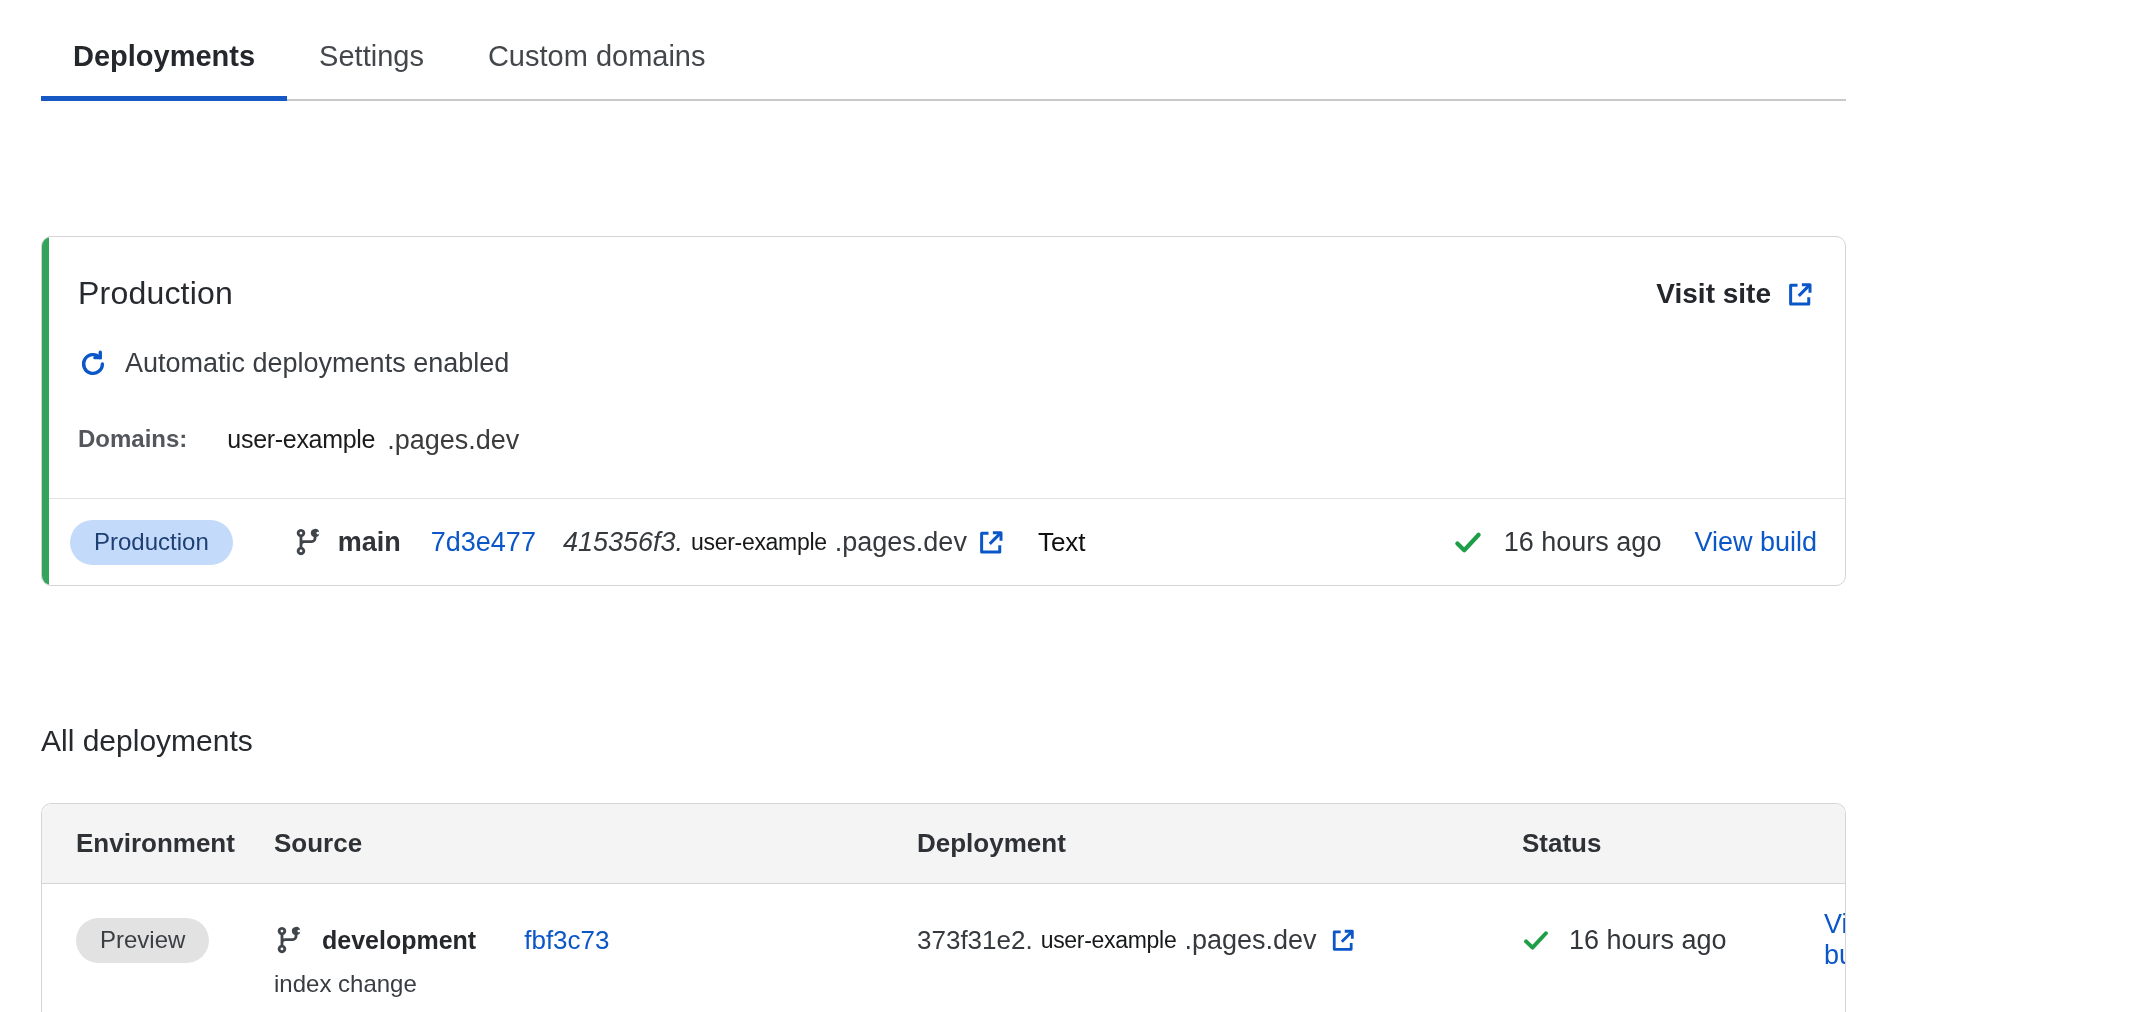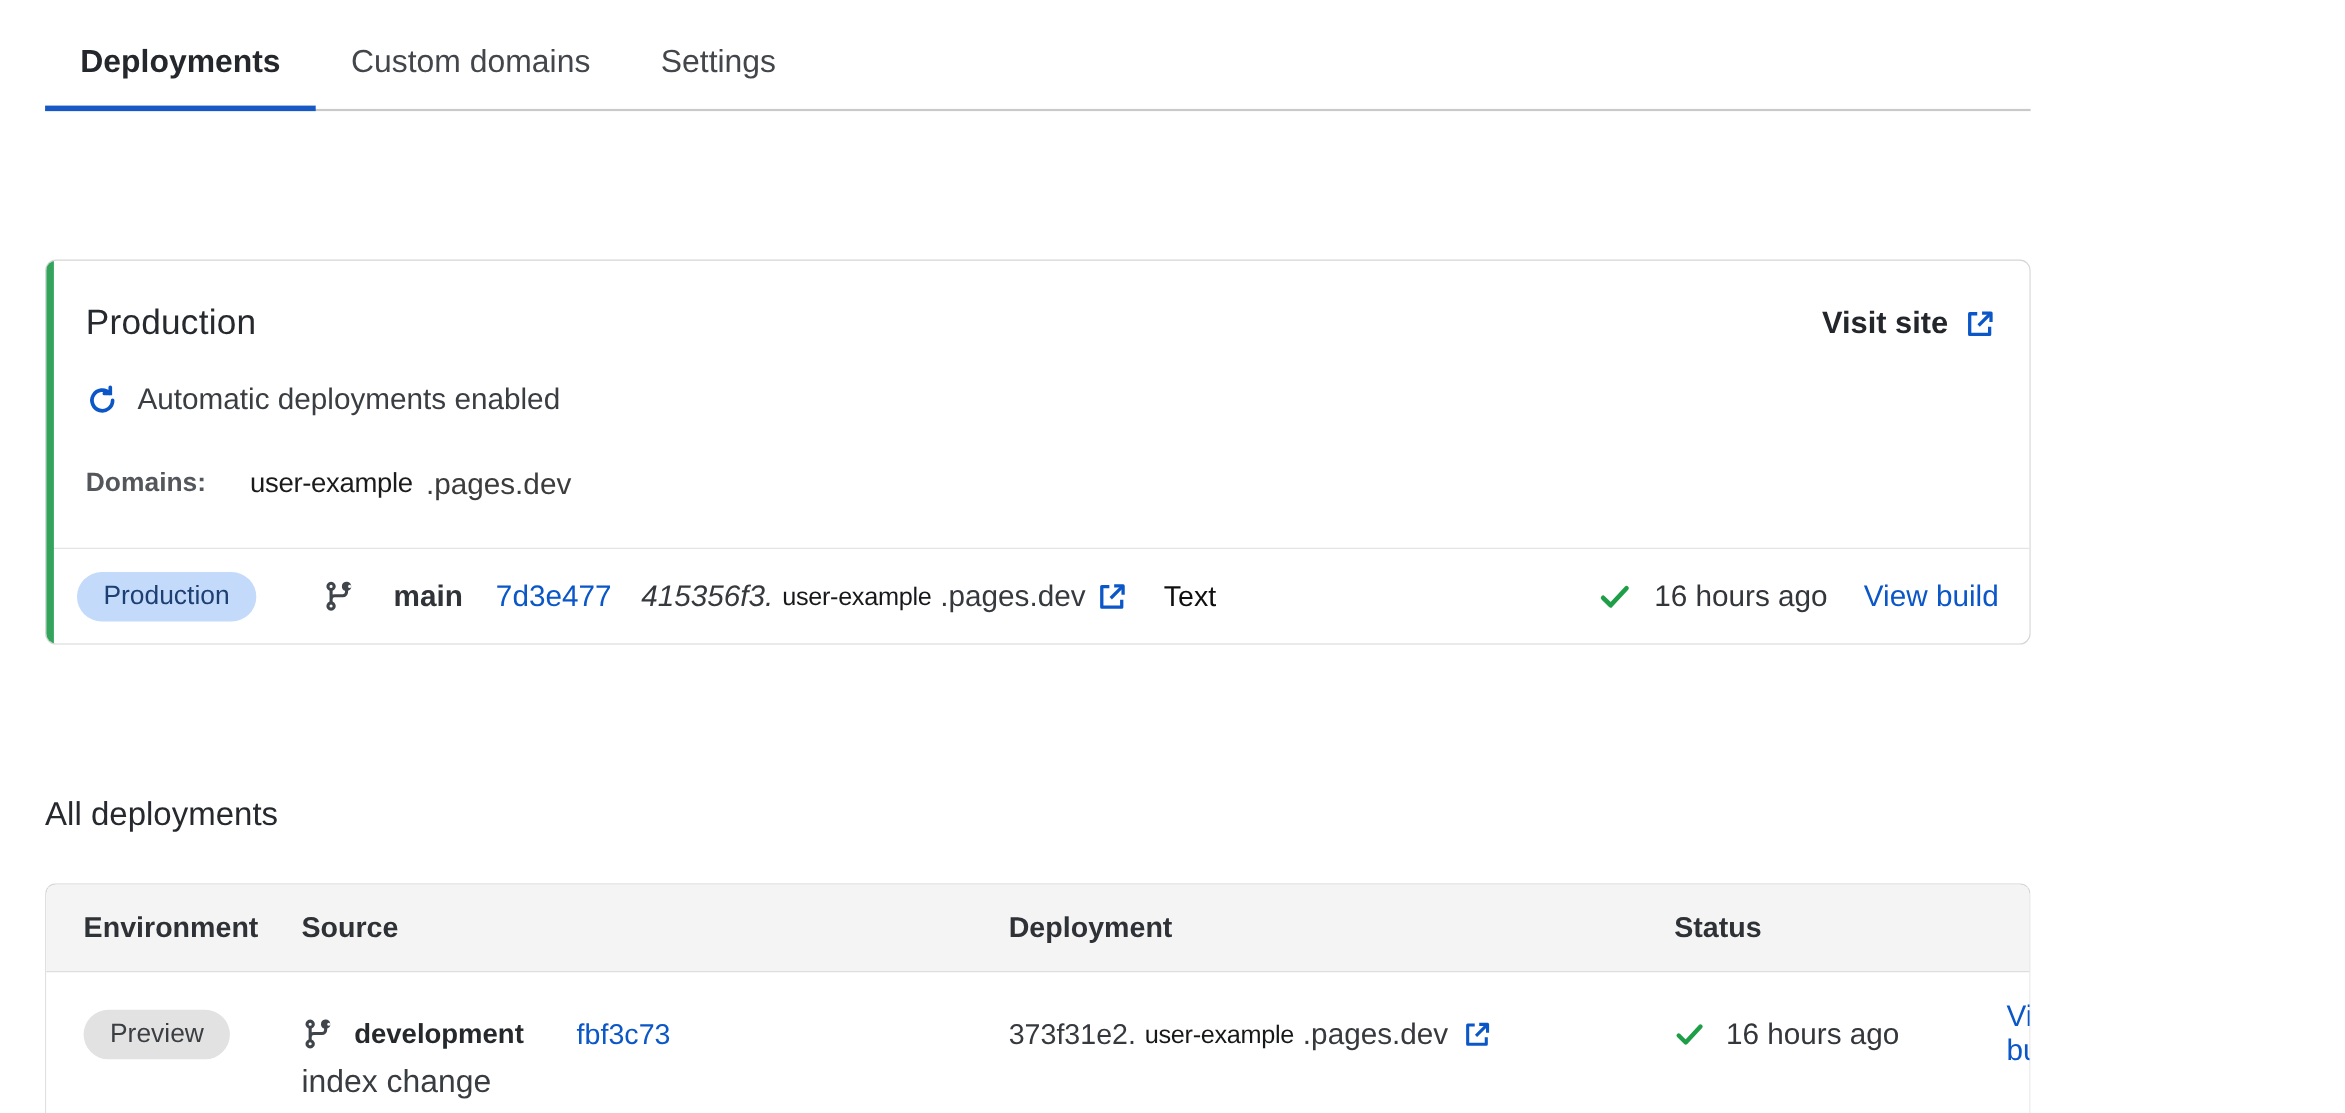--- a/index.html
+++ b/index.html
@@ -32,21 +32,21 @@
   .domains-row { margin-top:46px; margin-bottom:42px; display:flex; align-items:flex-start; }
   .domains-label { font-size:24px; font-weight:700; color:#53575c; margin-right:40px; }
   .domain-name { font-size:25px; color:#1b1b1b; letter-spacing:-0.3px; }
   .domain-suffix { font-size:27px; color:#3c3c3c; margin-left:12px; }
   .prod-row { border-top:1px solid #e2e2e2; min-height:87px; display:flex; align-items:center; padding:10px 28px; }
 
   .badge { display:inline-block; font-size:24px; line-height:1; padding:10px 24px 11px; border-radius:25px; white-space:nowrap; }
   .badge-blue { background:#c3dafb; color:#1d3f72; }
   .badge-gray { background:#e2e2e2; color:#3b3e43; }
 
-  .branch-name { font-size:27px; font-weight:700; color:#303338;margin-left:20px; }
+  .branch-name { font-size:27px; font-weight:700; color:#303338; }
   .link { color:#0b57c8; text-decoration:none; cursor:pointer; }
   .commit-link { font-size:27px; }
   .dep-sub { font-size:27px; color:#36393d; }
   .dep-name { font-size:23px; color:#17181a; letter-spacing:-0.3px; }
   .dep-suffix { font-size:27px; color:#36393d; }
   .annotation { font-size:26px; color:#0f0f0f; position:relative; top:0; }
   .time-text { font-size:27px; color:#33363a; }
   .view-build { font-size:27px; }
 
   .prod-row .badge { margin-right:60px; }
@@ -68,21 +68,21 @@
   .thead { background:#f4f4f4; border-bottom:1px solid #d5d5d5; height:80px; align-items:center; }
   .th { font-size:26px; font-weight:700; color:#2e3135; }
   .th:first-child, .td:first-child { padding-left:34px; }
   .trow { background:#fff; border-bottom:2px solid #be185d; padding-top:36px; padding-bottom:10px; align-items:start; }
   .td { display:flex; align-items:center; }
   .source-cell { flex-direction:column; align-items:flex-start; }
   .source-line1 { display:flex; align-items:center; height:40px; }
   .source-line1 .branch-icon { margin-right:18px; }
   .source-line1 .branch-name-sm { font-size:25px; font-weight:700; color:#26292c; margin-right:48px; }
   .source-line1 .commit-link { font-size:26px; }
-  .commit-msg { margin-top:5px; font-size:29px; color:#393d41; line-height:38px; }
+  .commit-msg { margin-top:5px; font-size:24px; color:#393d41; line-height:38px; }
   .env-cell, .deploy-cell, .status-cell, .actions-cell { height:40px; }
   .deploy-cell .dep-sub { font-size:26px; }
   .deploy-cell .dep-name { margin:0 8px; }
   .deploy-cell .ext-icon { margin-left:12px; }
   .status-cell .check-icon { margin-right:19px; }
   .actions-cell { justify-content:space-between; padding-right:32px; }
   .dots { display:flex; gap:7px; cursor:pointer; padding:6px 2px; }
   .dots i { width:7px; height:7px; border-radius:50%; background:#2f3337; }
   .peek { height:9px; position:relative; background:#fff; }
   .peek-green { position:absolute; left:0; top:0; bottom:0; width:7px; background:#34a45c; }
@@ -92,24 +92,24 @@
 </head>
 <body>
 
 <div class="page">
 
   <nav class="tabbar">
     <div class="tab active">
       <span>Deployments</span>
     </div>
     <div class="tab">
+      <span>Settings</span>
+    </div>
+    <div class="tab">
       <span>Custom domains</span>
-    </div>
-    <div class="tab">
-      <span>Settings</span>
     </div>
   </nav>
 
   <section class="card">
     <span class="green-bar"></span>
     <div class="card-body">
       <div class="card-header">
         <h2 class="card-title">Production</h2>
         <a class="visit-site">
           <span>Visit site</span>

